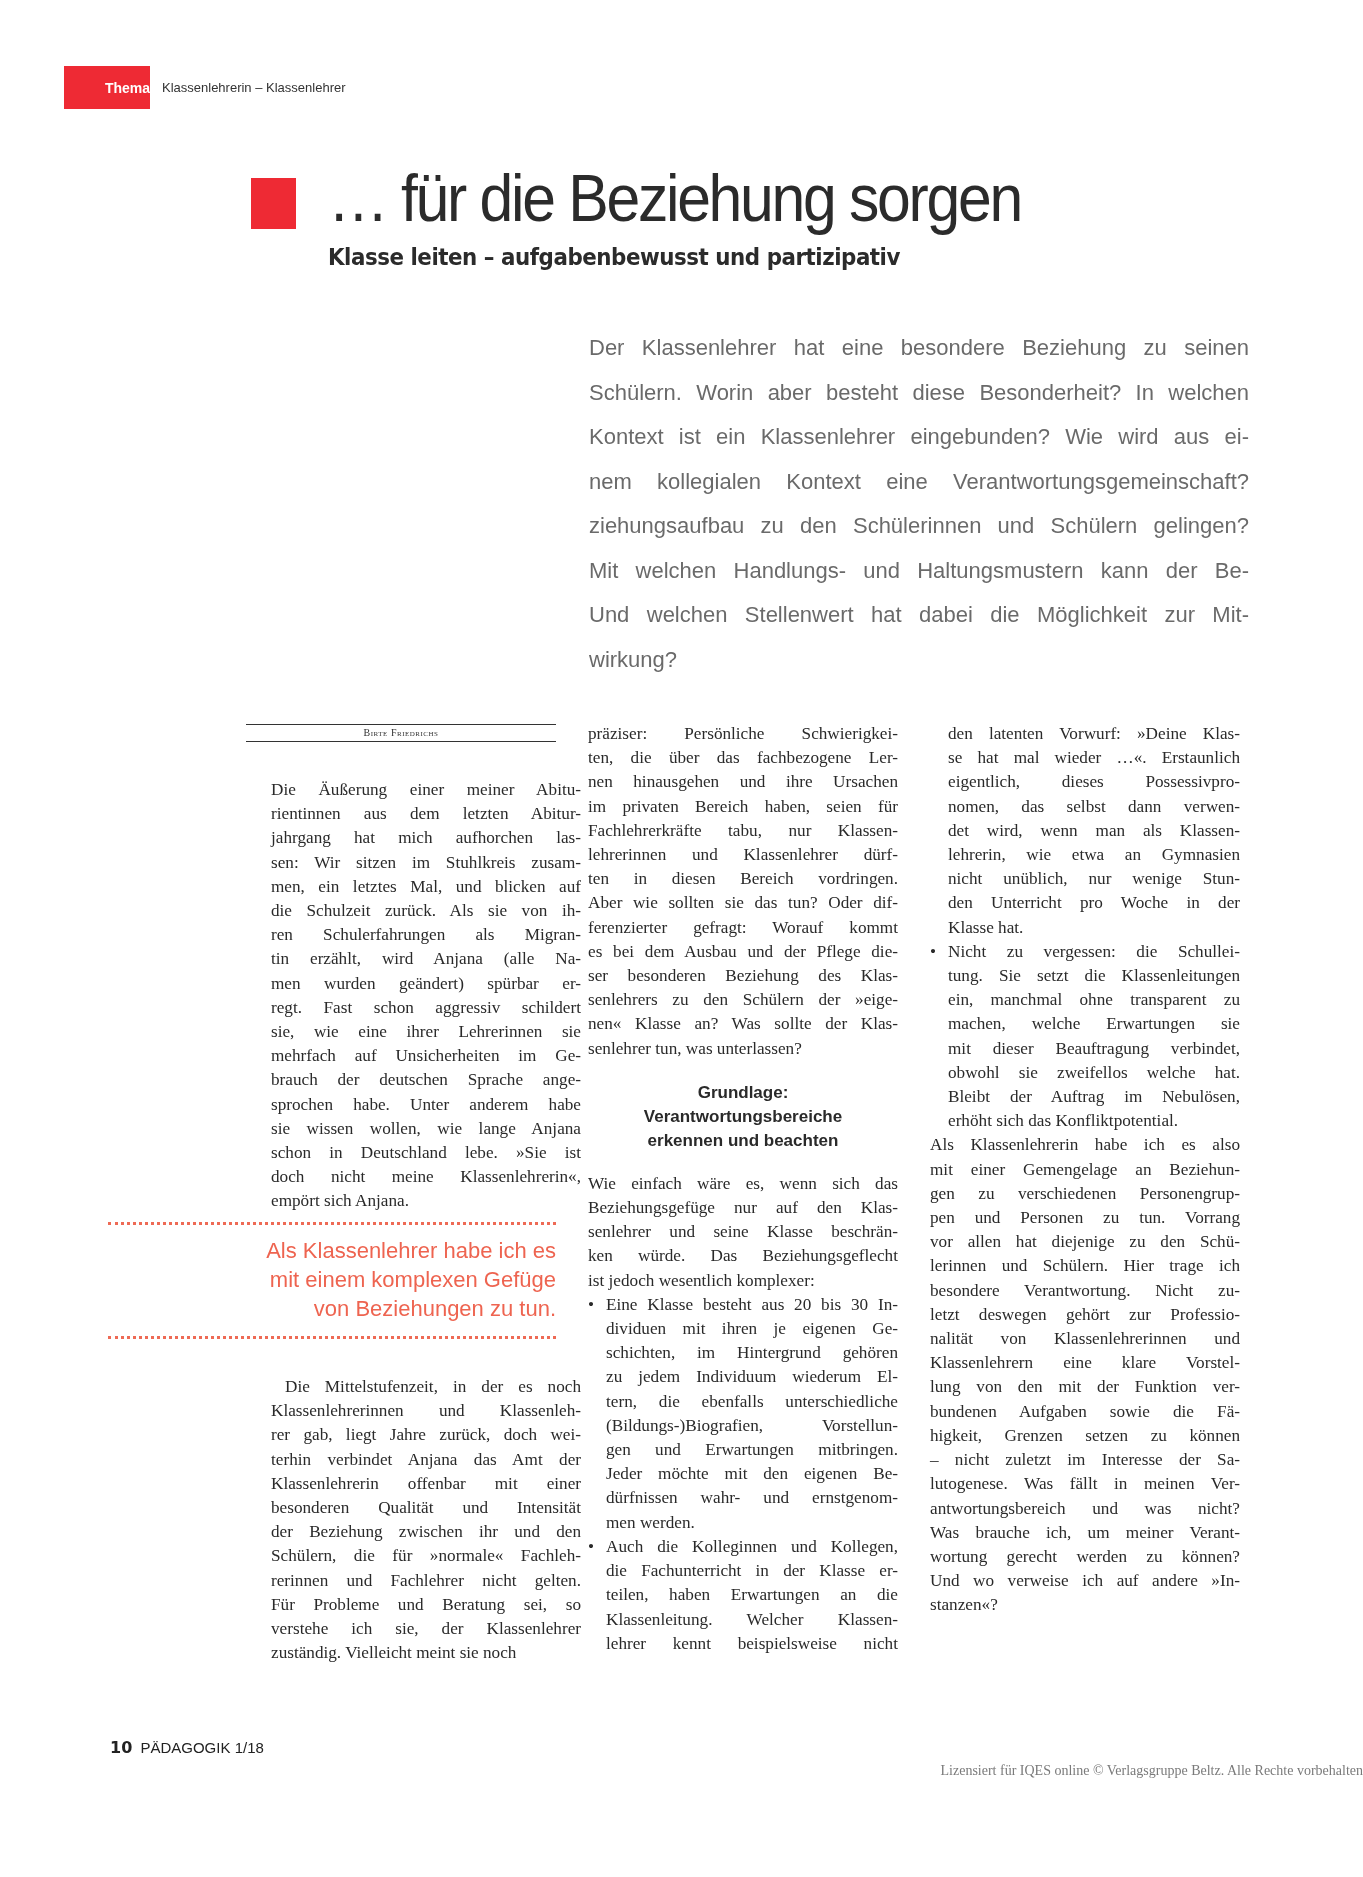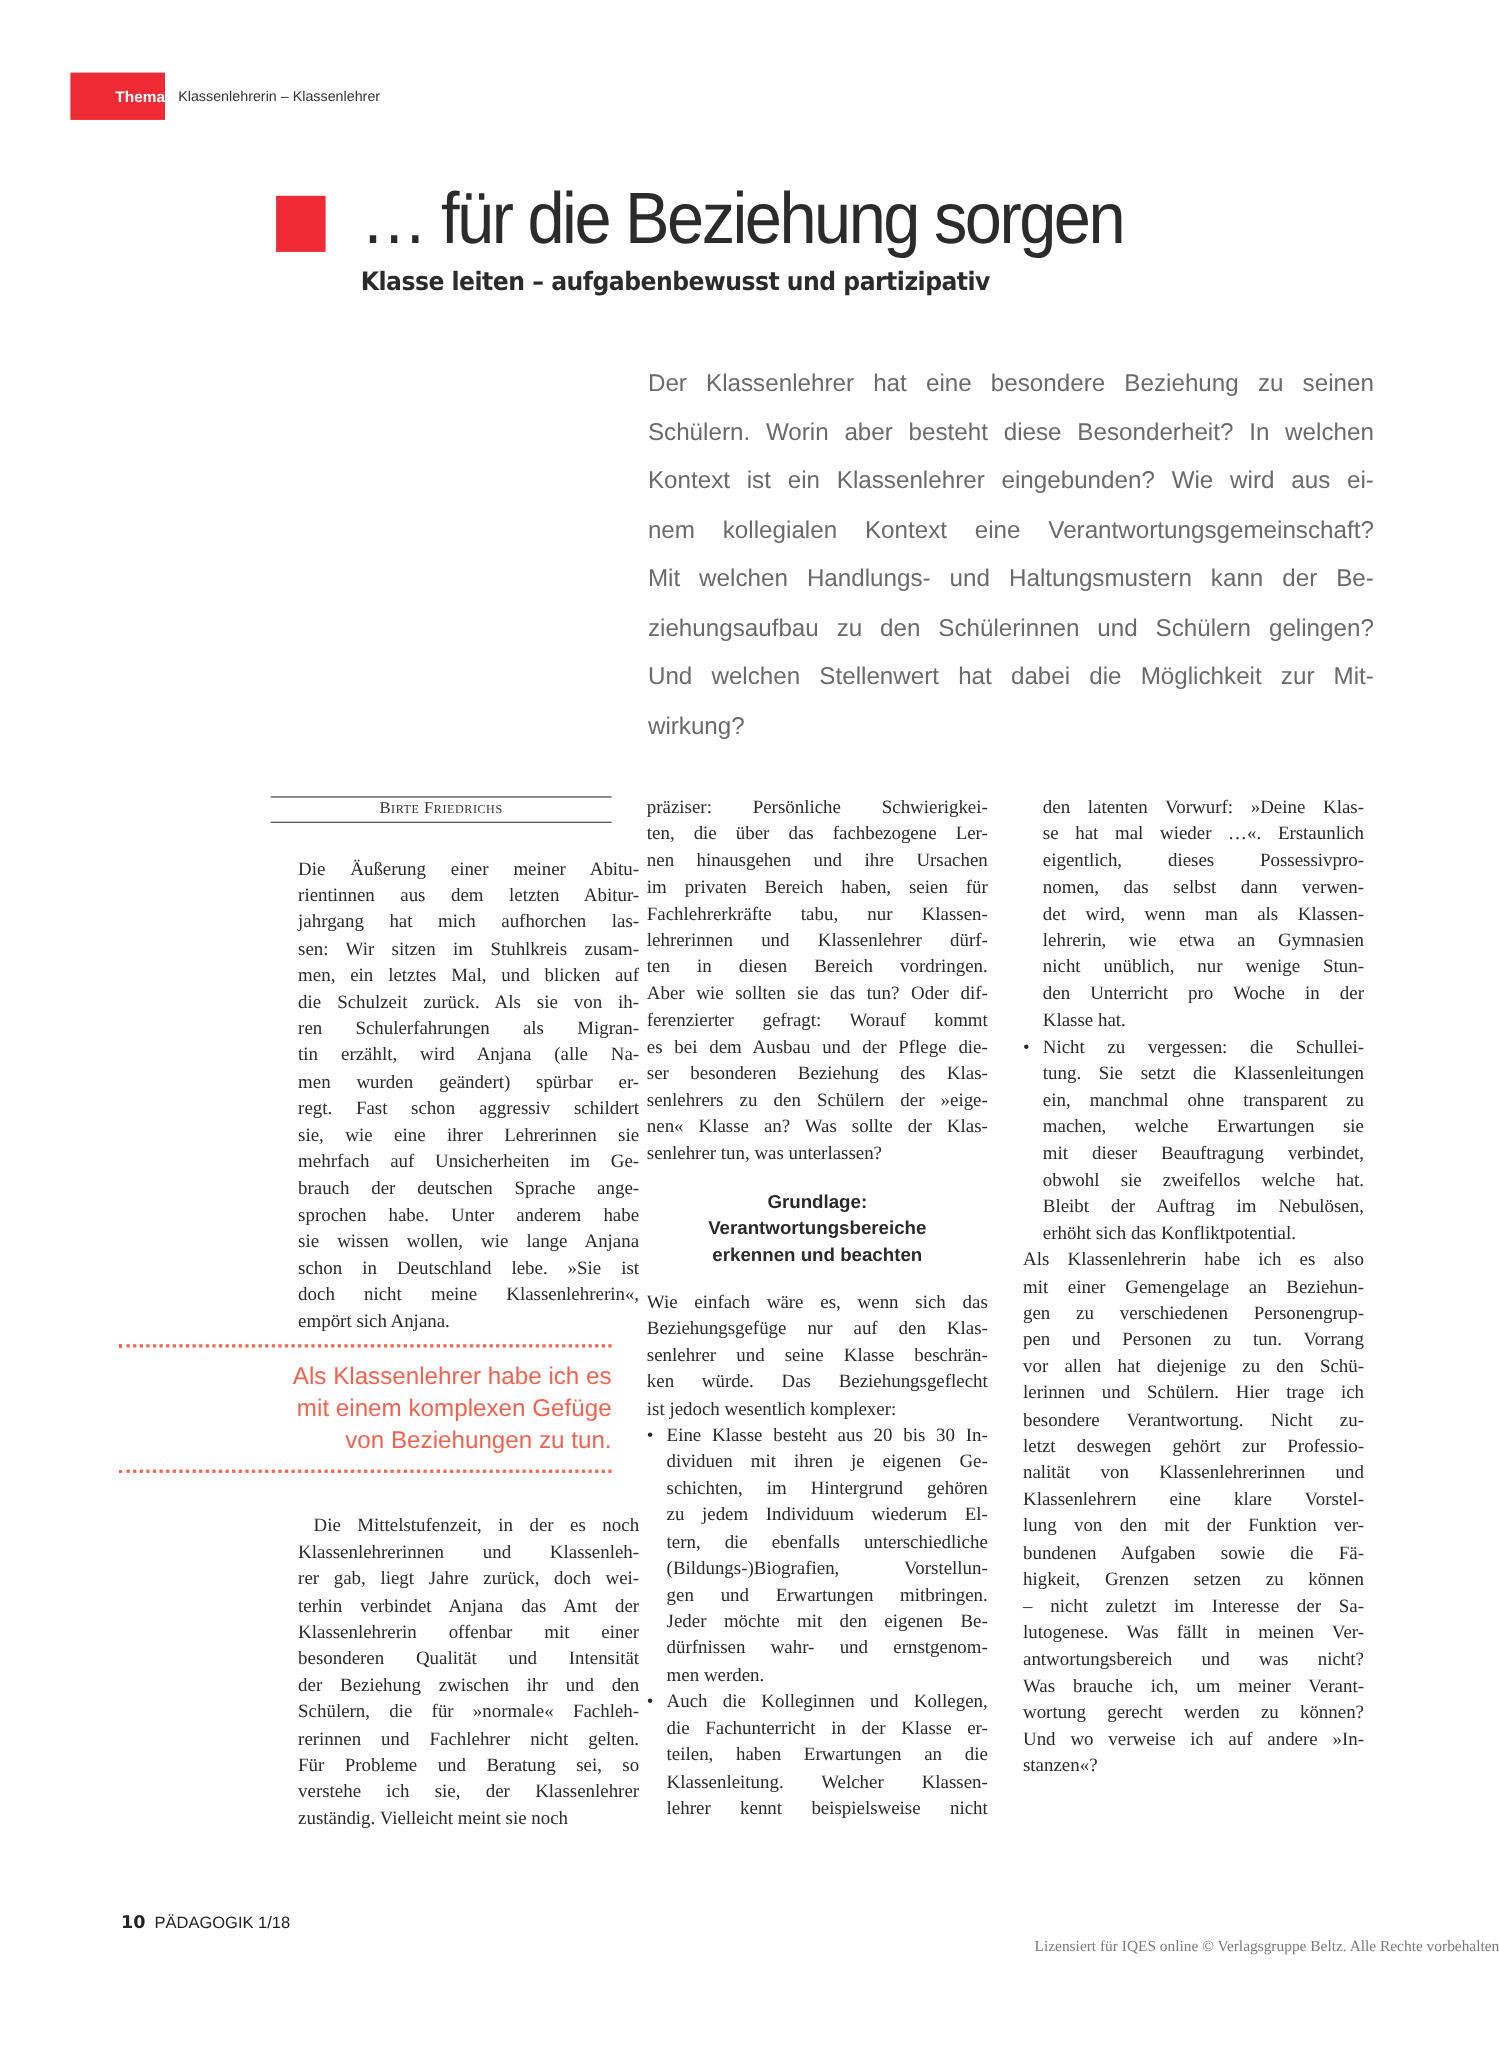--- a/index.html
+++ b/index.html
@@ -23,21 +23,21 @@
   .col { position: absolute; top: 722px; width: 310px; font-family: "Liberation Serif", serif; font-size: 17.2px; line-height: 24.2px; color: #2a2a2a; }
   .col1 { left: 246px; margin-left: 25px; }
   .col2 { left: 588px; }
   .col3 { left: 930px; }
   .line { display: block; text-align: justify; text-align-last: justify; white-space: nowrap; }
   .line.last { text-align-last: left; }
   .indent { padding-left: 14px; }
   .bullet-line { position: relative; padding-left: 18px; }
   .bullet-mark { position: absolute; left: 0; top: 0; }
 
-  .author-box { position: absolute; left: 246px; top: 724px; width: 310px; border-top: 1px solid #333; border-bottom: 1px solid #333; text-align: center; font-family: "Liberation Serif", serif; font-size: 15px; letter-spacing: 0.5px; color: #333; padding: 2px 0 3px; font-variant: small-caps; }
+  .author-box { position: absolute; left: 246px; top: 724px; width: 310px; border-top: 1px solid #333; border-bottom: 1px solid #333; text-align: center; font-family: "Liberation Serif", serif; font-size: 10px; letter-spacing: 0.5px; color: #333; padding: 2px 0 3px; font-variant: small-caps; }
 
   .pull-quote { position: absolute; left: 108px; top: 1222px; width: 448px; }
   .dots { height: 0; border-top: 3px dotted #ee6a55; margin: 0 0 0 0; }
   .pq-text { text-align: right; font-family: "Liberation Sans", sans-serif; font-size: 22px; line-height: 29px; color: #ee6450; padding: 11px 0 13px 0; }
   .pq-text span { display: block; }
 
   .heading2 { text-align: center; font-family: Liberation Sans, sans-serif; font-weight: bold; font-size: 17px; line-height: 24px; color: #2a2a2a; margin: 20px 0 19px; }
   .heading2 span { display: block; }
 
   .footer-page { position: absolute; left: 110px; top: 1738px; font-family: "Liberation Sans", sans-serif; font-size: 15px; color: #222; }
@@ -54,22 +54,22 @@
 
 <div class="title-square"></div>
 <div class="page-title">… für die Beziehung sorgen</div>
 <div class="subtitle">Klasse leiten – aufgabenbewusst und partizipativ</div>
 
 <div class="intro">
     <span style="text-align: justify; text-align-last: justify;">Der Klassenlehrer hat eine besondere Beziehung zu seinen</span>
     <span style="text-align: justify; text-align-last: justify;">Schülern. Worin aber besteht diese Besonderheit? In welchen</span>
     <span style="text-align: justify; text-align-last: justify;">Kontext ist ein Klassenlehrer eingebunden? Wie wird aus ei-</span>
     <span style="text-align: justify; text-align-last: justify;">nem kollegialen Kontext eine Verantwortungsgemeinschaft?</span>
+    <span style="text-align: justify; text-align-last: justify;">ziehungsaufbau zu den Schülerinnen und Schülern gelingen?</span>
     <span style="text-align: justify; text-align-last: justify;">Mit welchen Handlungs- und Haltungsmustern kann der Be-</span>
-    <span style="text-align: justify; text-align-last: justify;">ziehungsaufbau zu den Schülerinnen und Schülern gelingen?</span>
     <span style="text-align: justify; text-align-last: justify;">Und welchen Stellenwert hat dabei die Möglichkeit zur Mit-</span>
     <span style="text-align: justify; text-align-last: left;">wirkung?</span>
   </div>
 
 <div class="author-box">Birte Friedrichs</div>
 <div class="col col1" style="top:778px;">
   <div>
       <span class="line">Die Äußerung einer meiner Abitu-</span>
       <span class="line">rientinnen aus dem letzten Abitur-</span>
       <span class="line">jahrgang hat mich aufhorchen las-</span>

